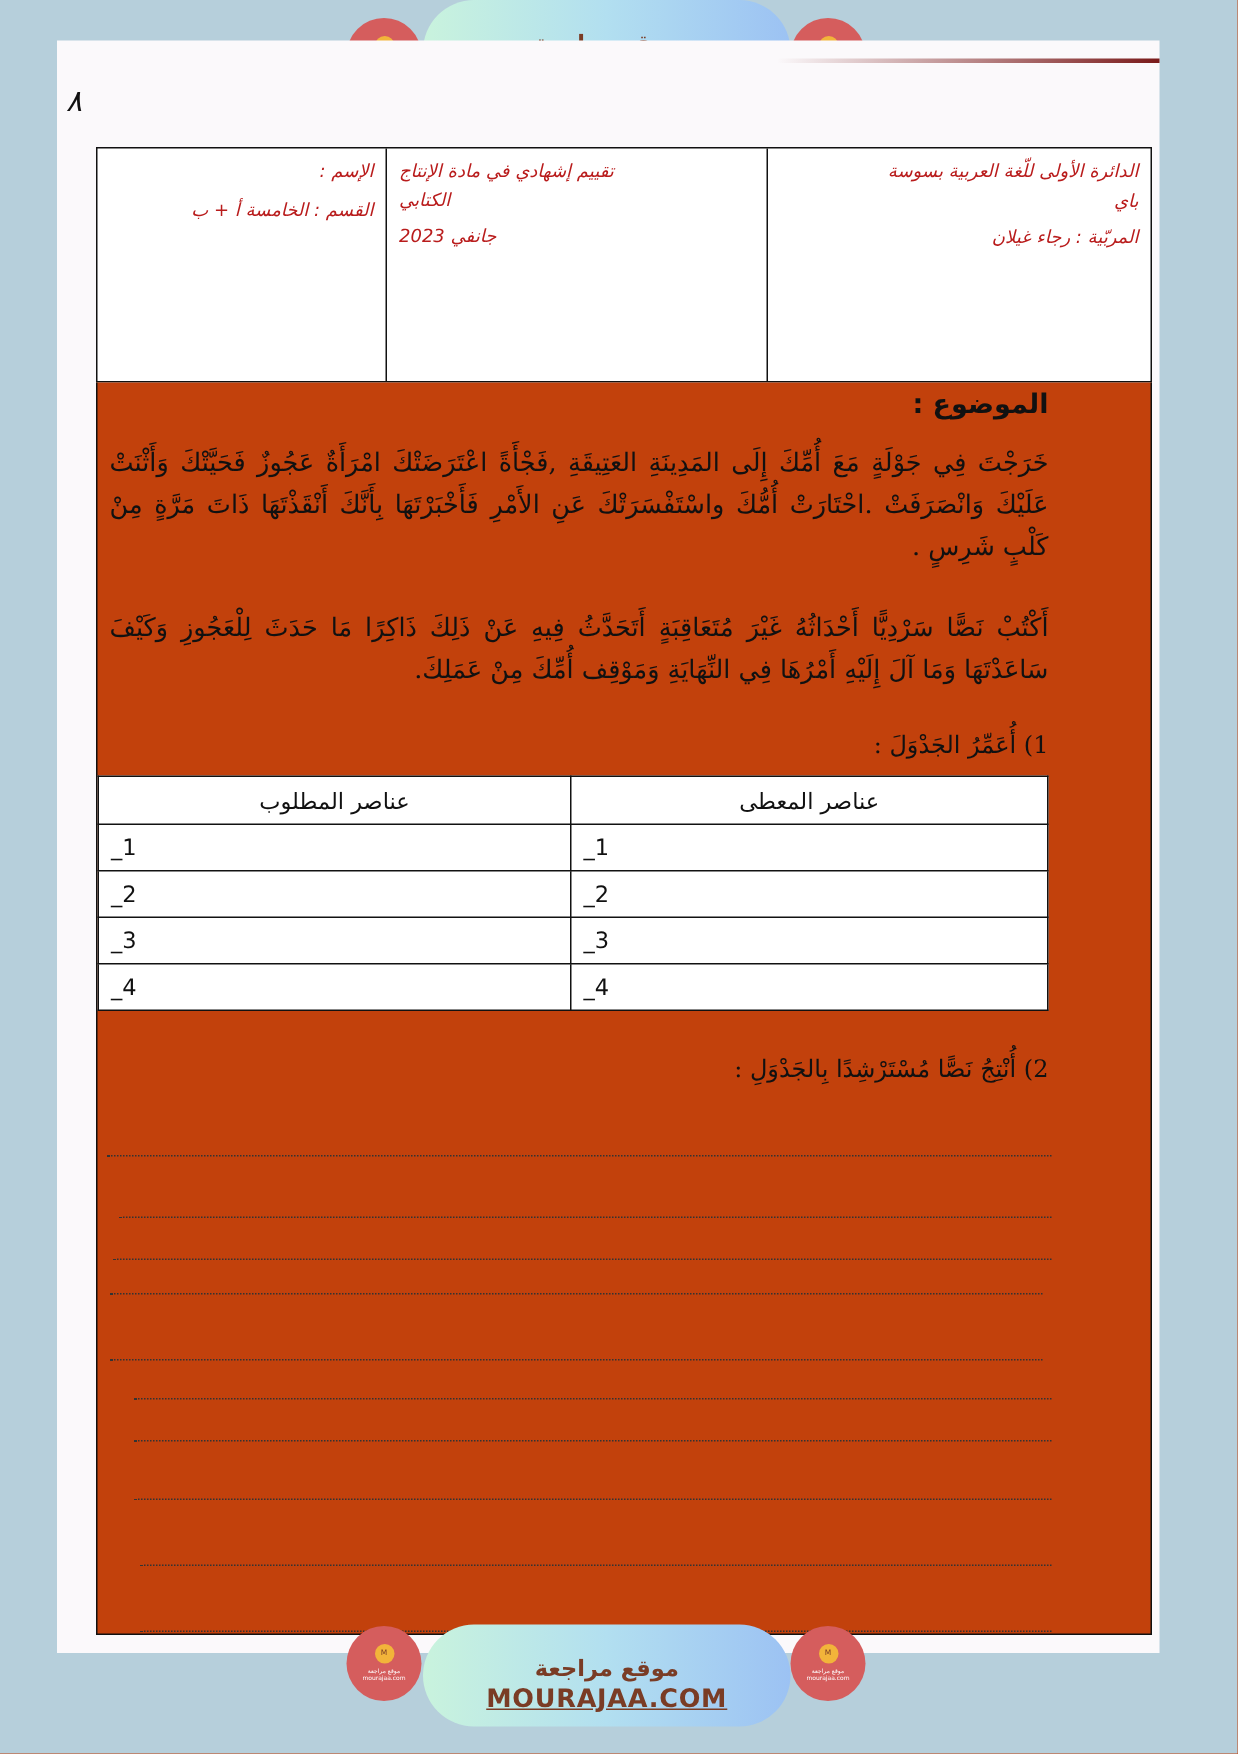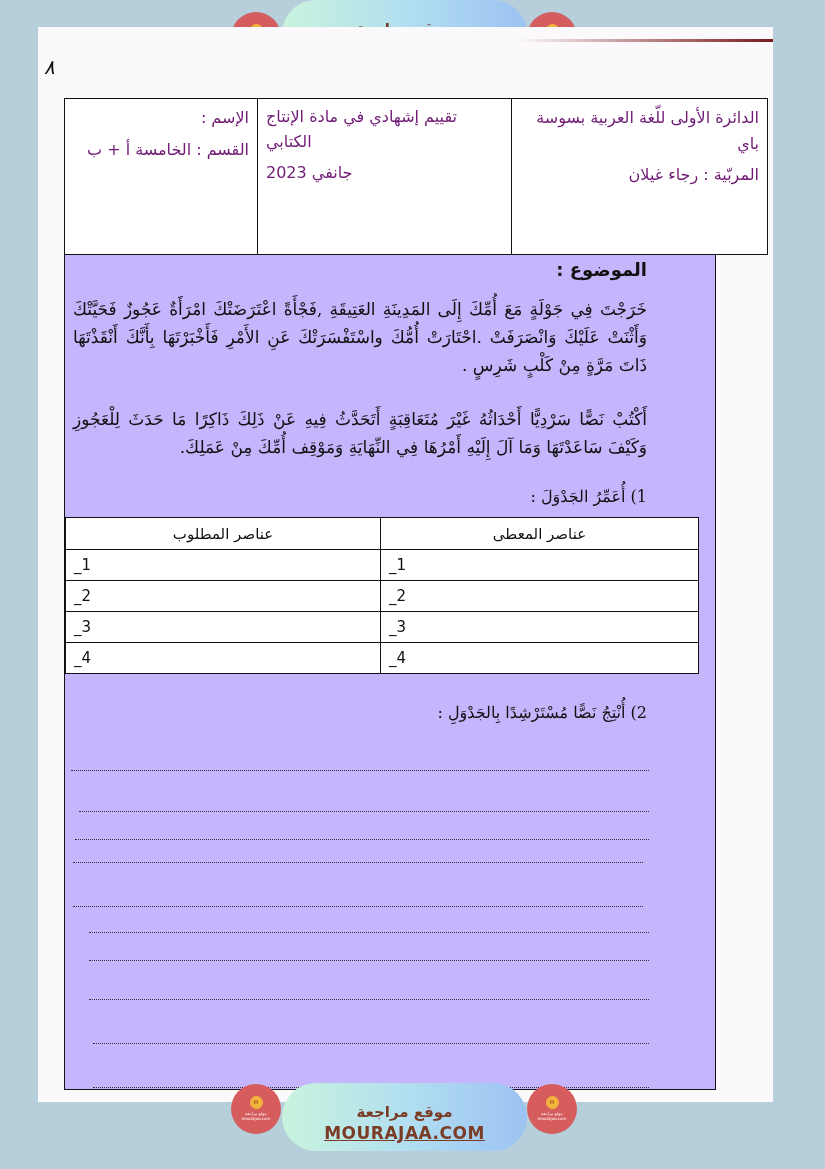--- a/index.html
+++ b/index.html
@@ -19,31 +19,31 @@
   }
   .corner-mark {
     position: absolute; left: 6px; top: 28px; font-size: 20px; font-style: italic;
     color: #111; font-family: "DejaVu Serif", serif;
   }
   
   .header-table {
     position: absolute; left: 26px; top: 71px; width: 704px; height: 157px;
     border: 1.5px solid #111; display: flex; flex-direction: row-reverse; background: #fff;
   }
-  .hcell { padding: 6px 8px; direction: rtl; color: #701a75; font-size: 16px; line-height: 1.65; }
+  .hcell { padding: 6px 8px; direction: rtl; color: #b91c1c; font-size: 12px; line-height: 1.65; font-style: italic; }
   .hcell.school { width: 256px; border-left: 1.5px solid #111; }
   .hcell.title { width: 254px; border-left: 1.5px solid #111; text-align: left; line-height: 1.55; }
   .hcell.student { flex: 1; }
   .hcell .row { display: block; }
   .hcell.title .year { margin-top: 6px; display:block; }
   .hcell.title .term { margin-top: 8px; display:block; }
   
   .body-frame {
-    position: absolute; left: 26px; top: 228px; width: 652px; height: 835px;
-    border: 1.5px solid #111; border-top: none; background: #c4b5fd;
+    position: absolute; left: 26px; top: 228px; width: 704px; height: 835px;
+    border: 1.5px solid #111; border-top: none; background: #c2410c;
   }
   .grade-col {
     position: absolute; right: 0; top: 0; width: 60px; height: 100%;
     border-left: 1.5px solid #111;
   }
   .content { position: absolute; left: 0; top: 0; right: 60px; height: 100%; direction: rtl; color: #111; }
   .subject-label { position: absolute; right: 8px; top: 4px; font-size: 18px; font-weight: bold; }
   .paragraph {
     position: absolute; right: 8px; left: 8px; font-size: 17px; line-height: 28px;
     font-family: "DejaVu Serif", serif; text-align: justify;

